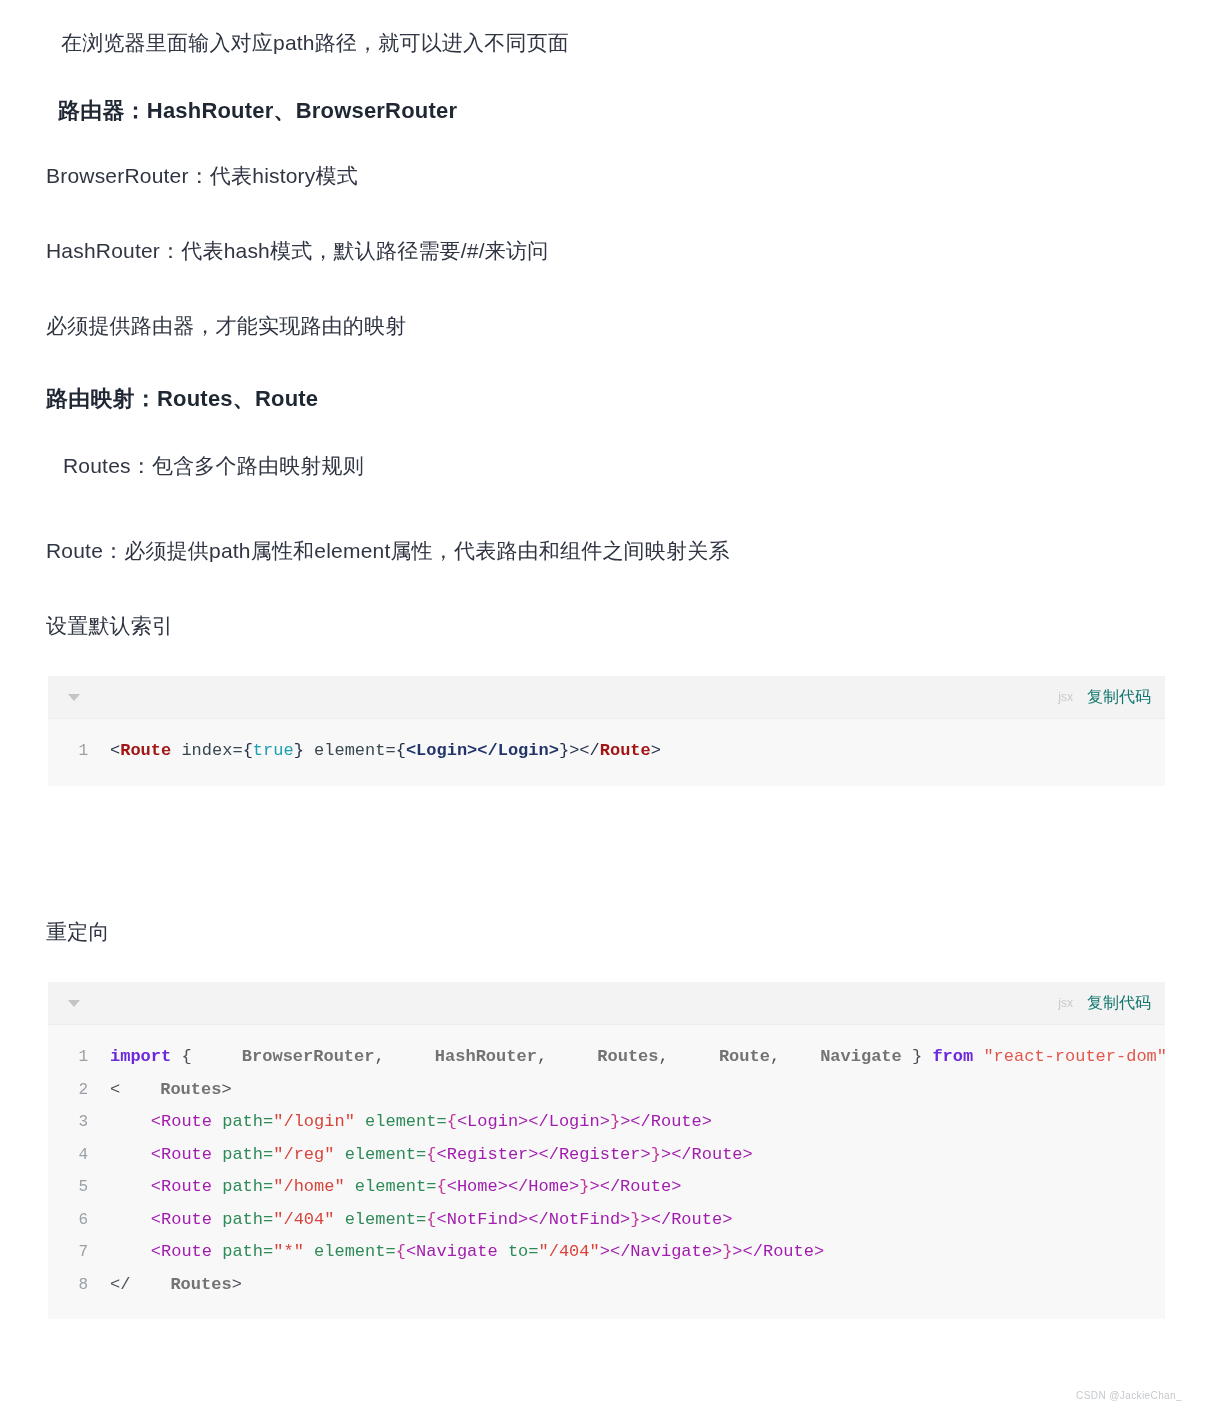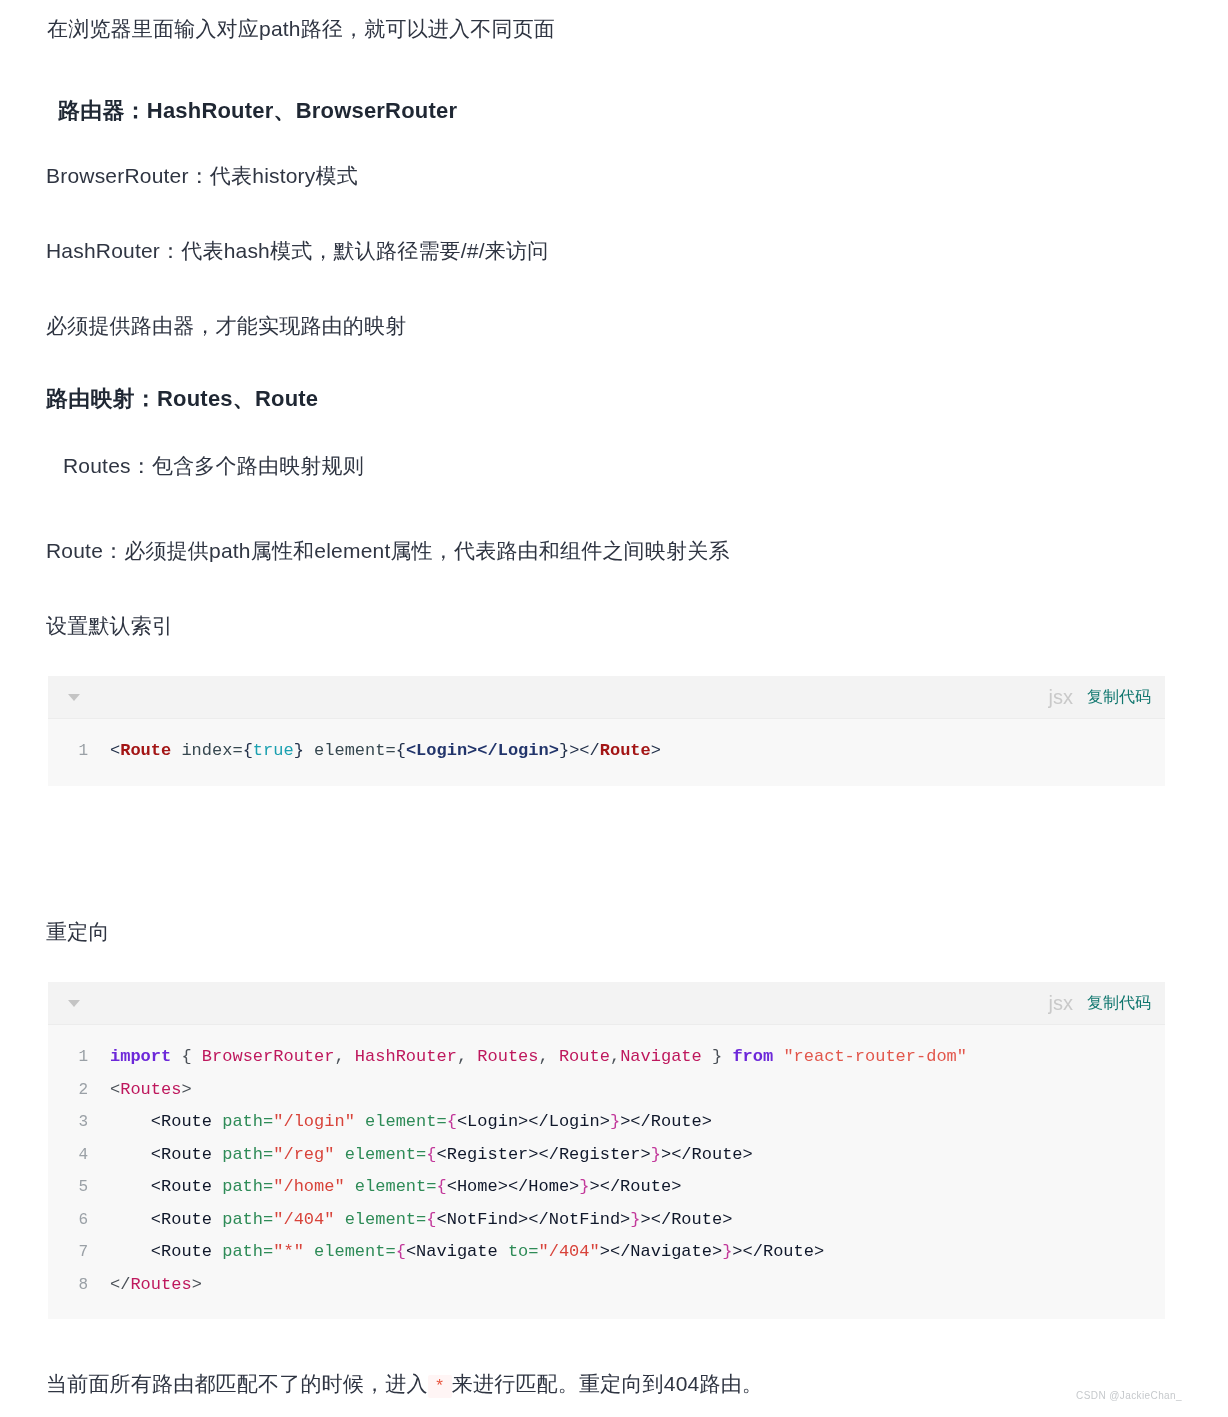--- a/index.html
+++ b/index.html
@@ -80,21 +80,21 @@
     border-right: 6px solid transparent;
     border-top: 7px solid #c4c4c4;
     display: block;
   }
   .header-right {
     display: flex;
     align-items: center;
     gap: 14px;
   }
   .lang-label {
-    font-size: 20px;
+    font-size: 12px;
     color: #c9c9c9;
     font-family: "Liberation Sans", sans-serif;
   }
   .copy-label {
     font-size: 16px;
     color: #0f766e;
     cursor: pointer;
     font-family: "Liberation Sans", sans-serif;
   }
   .code-body {
@@ -123,23 +123,23 @@
   
   .t-punct   { color: #23314a; }
   .t-tagname { color: #a31515; font-weight: bold; }
   .t-attr    { color: #36474f; }
   .t-val     { color: #1aa0b0; }
   .t-comp    { color: #22356b; font-weight: bold; }
 
   
   .b-kw      { color: #6d28d9; font-weight: bold; }
   .b-brace   { color: #4a5057; }
-  .b-ident   { color: #be185d; font-weight: normal; }
+  .b-ident   { color: #737373; font-weight: bold; margin-left: 40px; }
   .b-string  { color: #e2574c; }
-  .b-tag     { color: #0f172a; }
+  .b-tag     { color: #a21caf; }
   .b-attr    { color: #2e8b57; }
   .b-str2    { color: #d8433a; }
   .b-curly   { color: #c2389a; }
 
   
   .watermark {
     position: absolute;
     right: 46px;
     bottom: 16px;
     font-size: 10px;
@@ -147,36 +147,33 @@
     letter-spacing: 0.4px;
     font-family: "Liberation Sans", sans-serif;
   }
 </style>
 </head>
 <body>
 
 <div class="page">
 
   <div id="paragraph-host">
-      <p class="abs para" style="top: 12px; left: 46px; margin: 1px;">在浏览器里面输入对应path路径，就可以进入不同页面</p>
+      <p class="abs para" style="top: 12px; left: 46px; margin: 15px;">在浏览器里面输入对应path路径，就可以进入不同页面</p>
       <p class="abs bold-head" style="top: 84px; left: 46px; margin: 12px;">路由器：HashRouter、BrowserRouter</p>
       <p class="abs para" style="top: 160px; left: 46px; margin: 0px;">BrowserRouter：代表history模式</p>
       <p class="abs para" style="top: 235px; left: 46px; margin: 0px;">HashRouter：代表hash模式，默认路径需要/#/来访问</p>
       <p class="abs para" style="top: 310px; left: 46px; margin: 0px;">必须提供路由器，才能实现路由的映射</p>
       <p class="abs bold-head" style="top: 384px; left: 46px; margin: 0px;">路由映射：Routes、Route</p>
       <p class="abs para" style="top: 433px; left: 46px; margin: 17px;">Routes：包含多个路由映射规则</p>
       <p class="abs para" style="top: 535px; left: 46px; margin: 0px;">Route：必须提供path属性和element属性，代表路由和组件之间映射关系</p>
       <p class="abs para" style="top: 610px; left: 46px; margin: 0px;">设置默认索引</p>
       <p class="abs para" style="top: 916px; left: 46px; margin: 0px;">重定向</p>
     </div>
 
 
-  <p class="para abs" id="para-inline-2" style="top: 1368px; left: 46px;">
-    <span>当前面所有路由都匹配不了的时候，进入</span><span class="inline-code">*</span><span>来进行匹配。重定向到404路由。</span>
-  </p>
 
   <div id="codeblock-host">
       <div class="codeblock" style="top: 676px;">
         <div class="code-header">
           <span class="caret"></span>
           <div class="header-right">
             <span class="lang-label">jsx</span>
             <span class="copy-label">复制代码</span>
           </div>
         </div>

